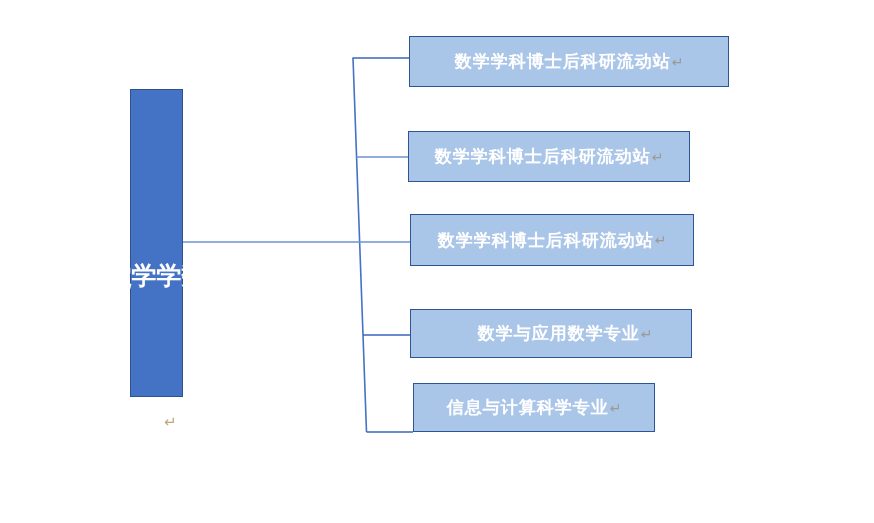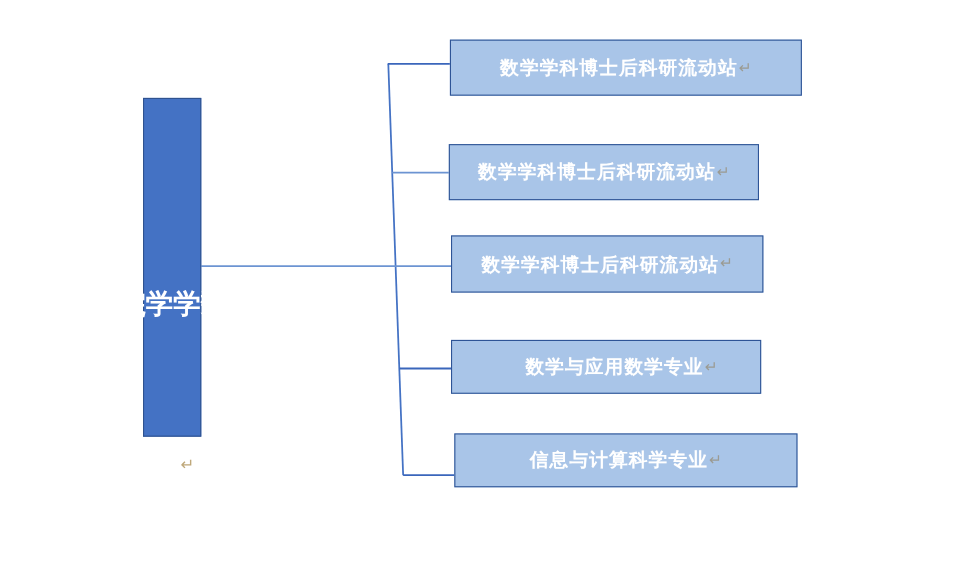--- a/index.html
+++ b/index.html
@@ -99,21 +99,21 @@
     font-size: 14px;
     margin-left: 1px;
     letter-spacing: 0;
     font-family: "DejaVu Sans", sans-serif;
   }
   
   #leaf-0 { left: 409px; top: 36px;  width: 320px; height: 51px; }
   #leaf-1 { left: 408px; top: 131px; width: 282px; height: 51px; }
   #leaf-2 { left: 410px; top: 214px; width: 284px; height: 52px; }
   #leaf-3 { left: 410px; top: 309px; width: 282px; height: 49px; padding-left: 28px; }
-  #leaf-4 { left: 413px; top: 394px; width: 312px; height: 49px; }
+  #leaf-4 { left: 413px; top: 383px; width: 242px; height: 49px; }
 </style>
 </head>
 <body>
 
 <div id="canvas">
 
   <svg id="connectors" viewBox="0 0 874 523" width="874" height="523" xmlns="http://www.w3.org/2000/svg">
 
     <line x1="353" y1="58" x2="366.5" y2="432" stroke="#4472C4" stroke-width="1.6"></line>
 

